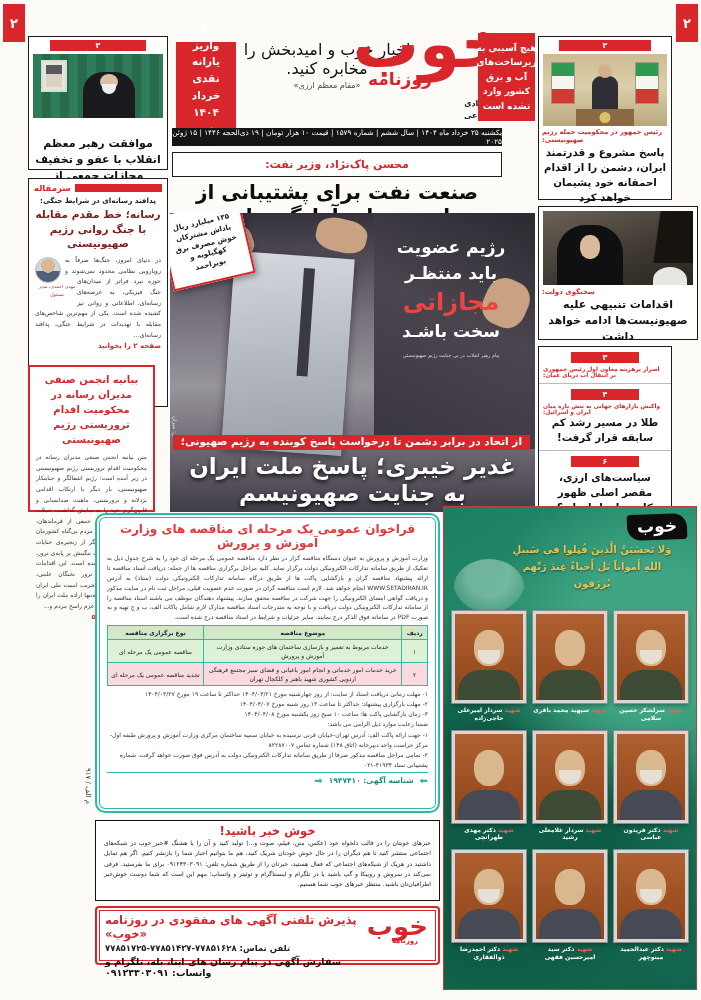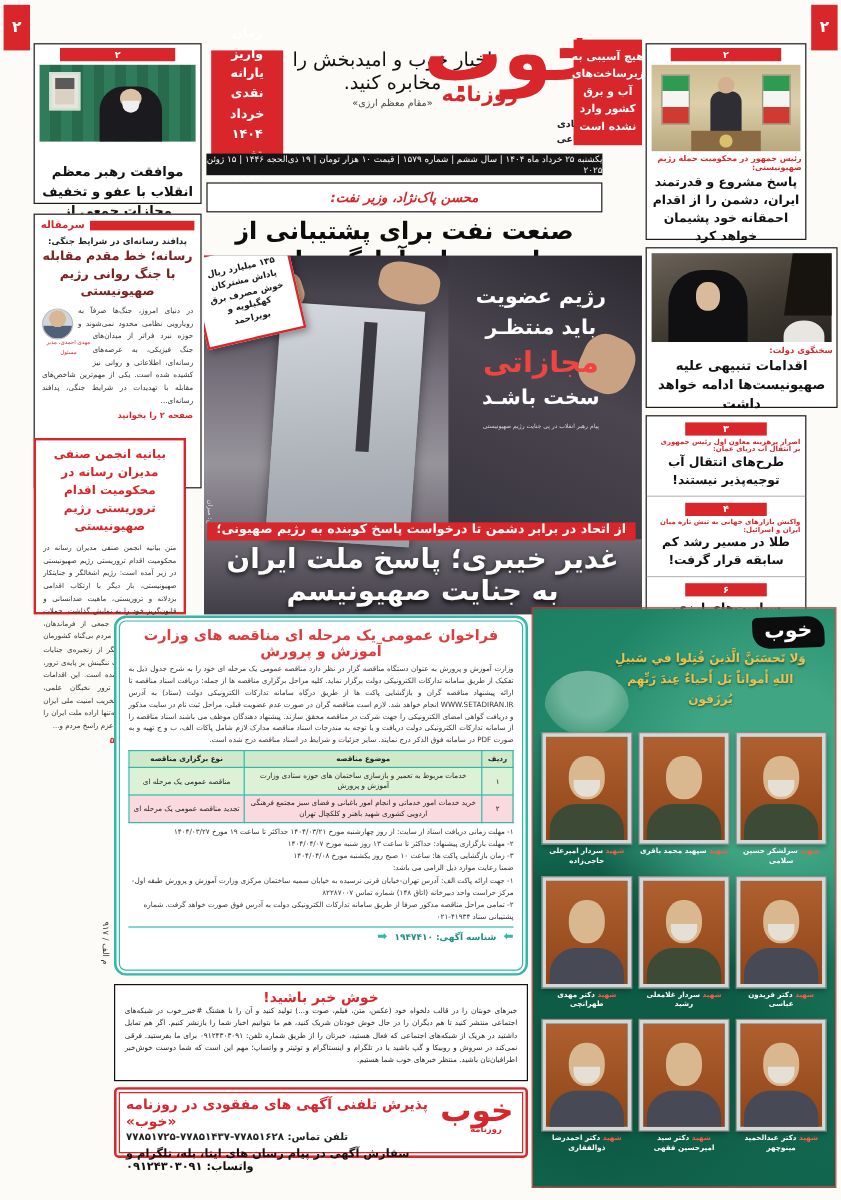--- a/index.html
+++ b/index.html
@@ -25,21 +25,21 @@
   .logo-tags { position:absolute; left:96px; bottom:4px; font-size:8px; font-weight:bold; color:#222; text-align:right; line-height:1.5; }
   .mast-redbox { background:#d9262b; color:#fff; font-weight:bold; text-align:center;
     display:flex; align-items:center; justify-content:center; padding:4px; line-height:1.6; }
   .datebar { left:172px; top:128px; width:330px; height:18px; background:#151515; color:#fff;
     font-size:7.3px; display:flex; align-items:center; justify-content:center; letter-spacing:0; }
 
   
   .pagebar { height:11px; background:#d9262b; color:#fff; font-size:8px; font-weight:bold;
     width:70%; margin:3px auto 3px; display:flex; align-items:center; justify-content:center; }
   .newshead { font-weight:bold; color:#111; text-align:center; line-height:1.45; }
-  .kick { color:#d9262b; font-weight:bold; text-align:right; }
+  .kick { color:#d9262b; font-weight:bold; text-align:left; }
 
   
   .leader-photo { height:64px; margin:0 4px; position:relative; overflow:hidden;
     background:repeating-linear-gradient(90deg,#2f7c5a 0 9px,#276a4c 9px 18px); }
   .leader-frame { position:absolute; left:8px; top:6px; width:26px; height:32px; background:#e8e4da; border:2px solid #cfe0d5; }
   .leader-frame::after { content:""; position:absolute; inset:3px; background:linear-gradient(180deg,#5a5a5a 40%,#d9d2c4 41%); }
   .leader-fig { position:absolute; right:28px; bottom:-4px; width:52px; height:50px; background:#1b1b1f; border-radius:20px 20px 0 0; }
   .leader-fig::before { content:""; position:absolute; left:50%; top:2px; transform:translateX(-50%); width:18px; height:16px; background:#d9c2a6; border-radius:50%; }
   .leader-fig::after { content:""; position:absolute; left:50%; top:12px; transform:translateX(-50%); width:14px; height:10px; background:#efefef; border-radius:0 0 8px 8px; }
 
@@ -226,35 +226,34 @@
       <div class="spk-white"></div>
     </div>
     <div class="kick" style="font-size:7px; padding:3px 3px 0;">سخنگوی دولت:</div>
     <div class="newshead" style="font-size:11px; padding:1px 4px;">اقدامات تنبیهی علیه صهیونیست‌ها ادامه خواهد داشت</div>
   </div>
 
   <div class="abs bx" style="left:538px; top:346px; width:134px; height:166px;">
     <div class="stack-item">
       <div class="pagebar" style="width:55%;">۳</div>
       <div class="kick" style="font-size:5.8px;">اصرار پرهزینه معاون اول رئیس جمهوری بر انتقال آب دریای عمان:</div>
-      <div class="newshead" style="font-size:10.3px;">طرح‌های انتقال آب توجیه‌پذیر نیستند!</div>
     </div>
     <div class="stack-item">
       <div class="pagebar" style="width:55%;">۴</div>
       <div class="kick" style="font-size:5.8px;">واکنش بازارهای جهانی به تنش تازه میان ایران و اسرائیل:</div>
       <div class="newshead" style="font-size:10.3px;">طلا در مسیر رشد کم سابقه قرار گرفت!</div>
     </div>
     <div class="stack-item">
       <div class="pagebar" style="width:55%;">۶</div>
       <div class="newshead" style="font-size:10.3px;">سیاست‌های ارزی، مقصر اصلی ظهور کارت‌های اجاره‌ای؟</div>
     </div>
   </div>
 
   <div class="abs bx kickerbox" style="left:172px; top:152px; width:330px; height:25px;">
-    <span class="red" style="font-size:11px; font-weight:bold;font-style:italic;">محسن پاک‌نژاد، وزیر نفت:</span>
+    <span class="red" style="font-size:11px; font-weight:bold;">محسن پاک‌نژاد، وزیر نفت:</span>
   </div>
   <div class="abs main-headline" style="left:168px; top:180px; width:338px;">صنعت نفت برای پشتیبانی از امنیت ملی آمادگی دارد</div>
 
   <div class="abs photo">
     <div class="hand" style="left:6%; top:5%; width:17%; height:13%; transform:rotate(-18deg);"></div>
     <div class="hand" style="left:40%; top:2%; width:14%; height:11%; transform:rotate(12deg);"></div>
     <div class="poster"></div>
     <div class="dark-sign"></div>
     <div class="hand" style="right:2%; top:22%; width:12%; height:16%; transform:rotate(24deg);"></div>
     <div class="placard-text">

